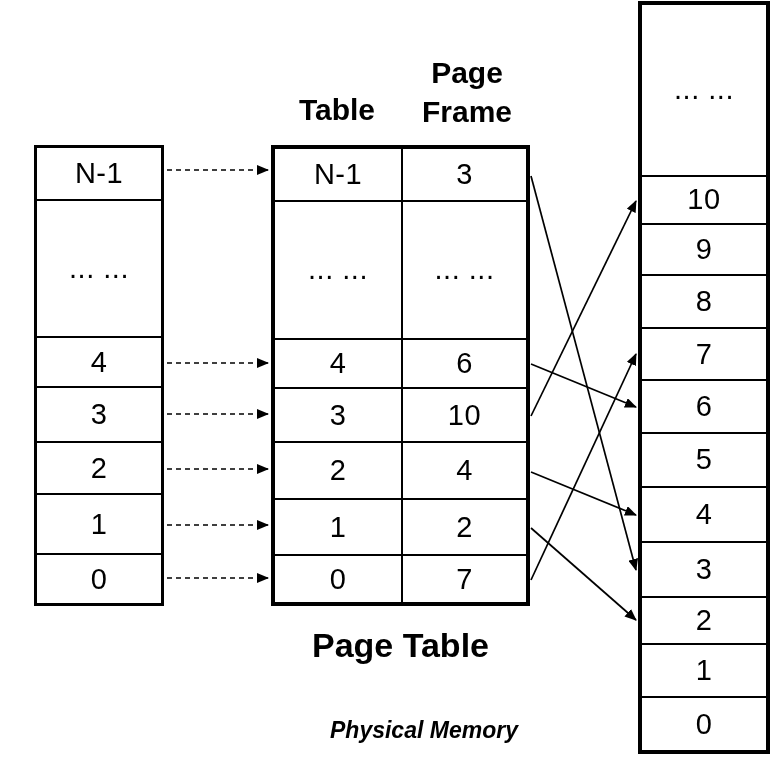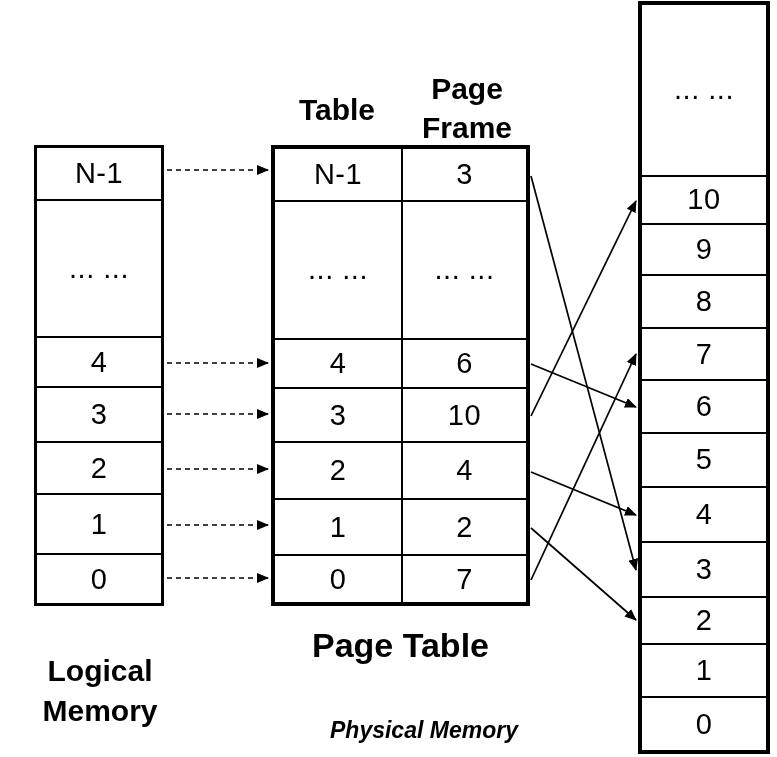--- a/index.html
+++ b/index.html
@@ -74,21 +74,21 @@
   .physical .row:nth-child(11) { height: 53px; }
   .physical .row:nth-child(12) { height: 52px; }
 
   
   .hdr-page {
     position: absolute; left: 271px; top: 93px; width: 132px;
     text-align: center; font-weight: bold; font-size: 30px;
   }
   .hdr-frame {
     position: absolute; left: 404px; top: 53px; width: 126px;
-    text-align: center; font-weight: bold; font-size: 30px; line-height: 39px; margin-top: 16px;
+    text-align: center; font-weight: bold; font-size: 30px; line-height: 39px;
   }
   .lbl-logical {
     position: absolute; left: 17px; top: 651px; width: 166px;
     text-align: center; font-weight: bold; font-size: 30px; line-height: 40px;
   }
   .lbl-pagetable {
     position: absolute; left: 271px; top: 626px; width: 259px;
     text-align: center; font-weight: bold; font-size: 34px; white-space: nowrap;
   }
   .lbl-physical {
@@ -161,21 +161,20 @@
     <div class="row">7</div>
     <div class="row">6</div>
     <div class="row">5</div>
     <div class="row">4</div>
     <div class="row">3</div>
     <div class="row">2</div>
     <div class="row">1</div>
     <div class="row">0</div>
   </div>
 
-  <div class="lbl-logical">Logical Memory</div>
   <div class="lbl-pagetable">Page Table</div>
   <div class="lbl-physical">Physical Memory</div>
 
   <svg class="overlay" viewBox="0 0 777 757" xmlns="http://www.w3.org/2000/svg">
     <defs>
       <marker id="ah" markerWidth="12" markerHeight="10" refX="11" refY="5" orient="auto" markerUnits="userSpaceOnUse">
         <path d="M0,0 L12,5 L0,10 z" fill="#000"></path>
       </marker>
     </defs>
 

